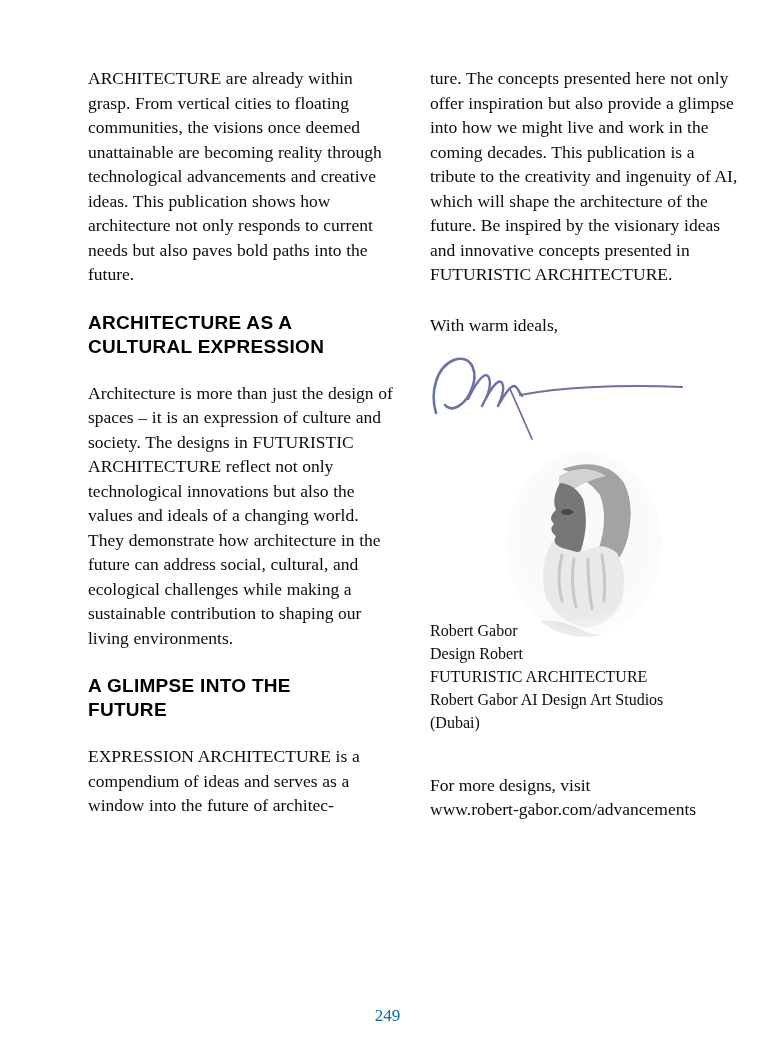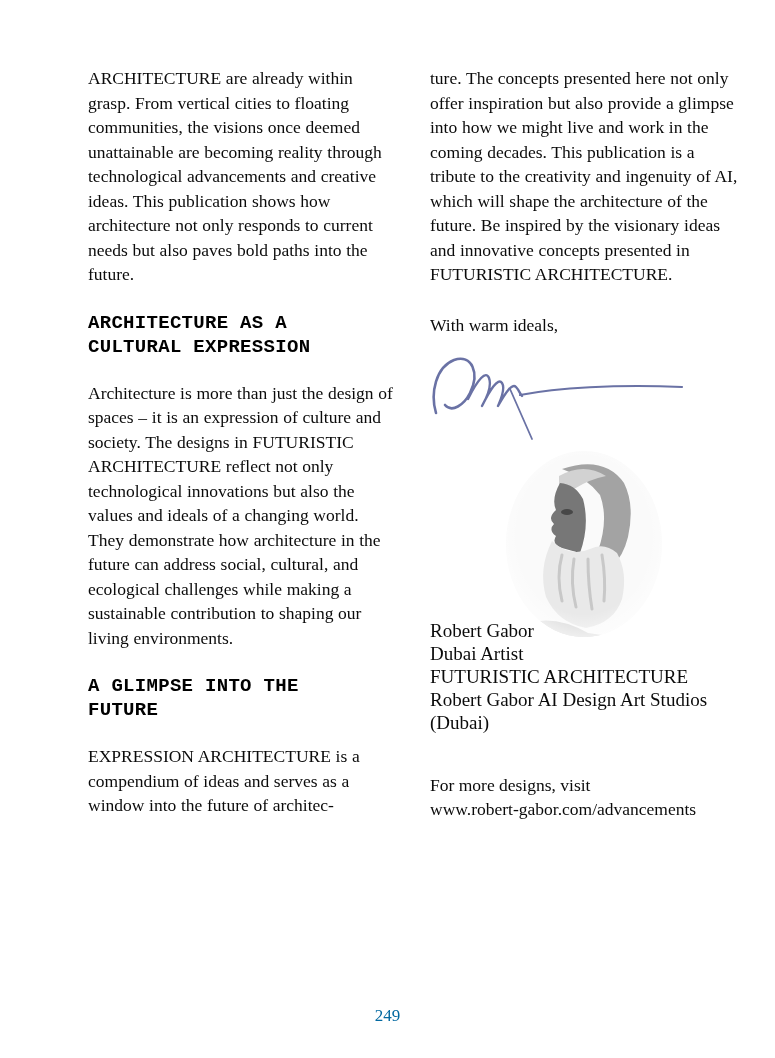--- a/index.html
+++ b/index.html
@@ -16,21 +16,21 @@
   .col { position:absolute; top:66px; width:308px; }
   .col-left  { left:88px;  }
   .col-right { left:430px; }
   .body-text {
     font-size:17.5px;
     line-height:24.5px;
     text-align:left;
     word-spacing:0.3px;
   }
   .section-heading {
-    font-family:Liberation Mono, monospace;
+    font-family:Liberation Sans, sans-serif;
     font-weight:700;
     font-size:19px;
     line-height:24px;
     letter-spacing:0.3px;
     color:#000;
     margin:24px 0 22px 0;
     width:280px;
   }
   .salutation {
     font-size:17.5px;
@@ -42,21 +42,21 @@
     width:280px; height:96px;
   }
   .portrait-wrap {
     width:100%;
     display:flex;
     justify-content:center;
     margin-top:4px;
   }
   .author-block {
     margin-top:-24px;
-    font-size:19px;
+    font-size:16px;
     line-height:23px;
   }
   .footer-note {
     margin-top:40px;
     font-size:17.5px;
     line-height:23.5px;
   }
   .page-number {
     position:absolute;
     bottom:32px; left:0;
@@ -128,21 +128,21 @@
 
             <path d="M6,182 Q42,160 84,184 L126,190 L0,190 Z" fill="#d9d9d9"></path>
             <rect width="160" height="190" fill="url(#vign)"></rect>
           </g>
         </svg>
       </div>
     </div>
 
     <div class="author-block">
       <div>Robert Gabor</div>
-      <div>Dubai Artist</div>
+      <div>Design Robert</div>
       <div>FUTURISTIC ARCHITECTURE</div>
       <div>Robert Gabor AI Design Art Studios</div>
       <div>(Dubai)</div>
     </div>
 
     <div class="footer-note">
       <div>For more designs, visit</div>
       <div>www.robert-gabor.com/advancements</div>
     </div>
   </div>

